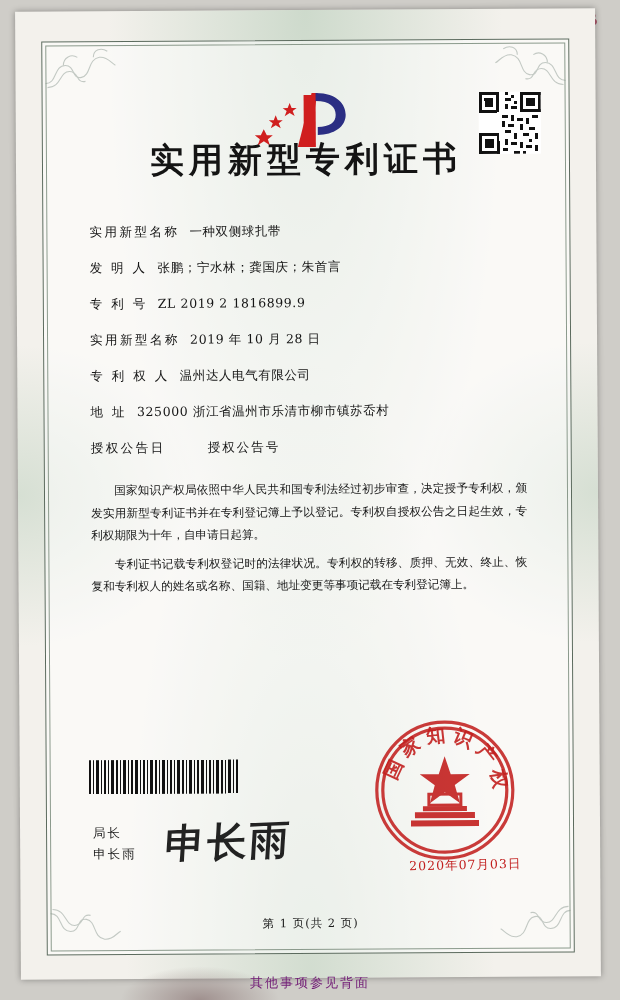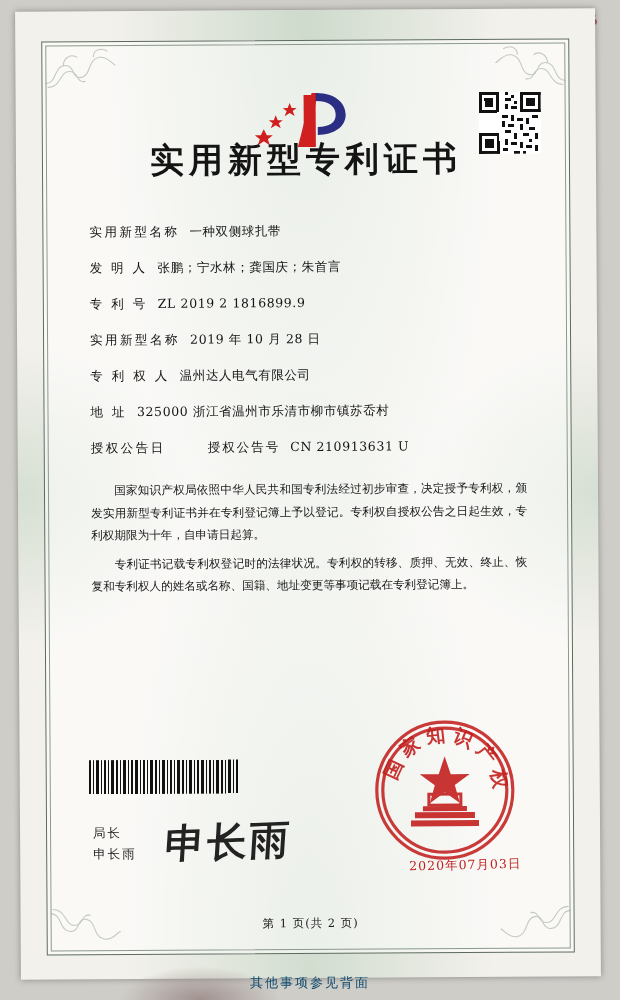--- a/index.html
+++ b/index.html
@@ -241,21 +241,21 @@
 
   
   .footer-note {
     position: absolute;
     left: 0; right: 0;
     bottom: 8px;
     text-align: center;
     font-family: "DejaVu Serif", serif;
     font-size: 13px;
     letter-spacing: 2px;
-    color: #0c4a6e;
+    color: #701a75;
   }
   .smudge {
     position: absolute;
     left: 120px;
     bottom: 0px;
     width: 160px;
     height: 34px;
     background: radial-gradient(ellipse at 50% 100%, rgba(120,95,95,.55), rgba(120,95,95,0) 70%);
     pointer-events: none;
   }
@@ -396,21 +396,20 @@
           </div>
 
           <div class="field">
             <span class="lab">地     址</span>
             <span class="val">325000 浙江省温州市乐清市柳市镇苏岙村</span>
           </div>
 
           <div class="field two">
             <span class="lab">授权公告日</span>
             <span class="val2 lab2">授权公告号</span>
-            <span class="val">CN 210913631 U</span>
           </div>
 
         </div>
 
         <div class="para">国家知识产权局依照中华人民共和国专利法经过初步审查，决定授予专利权，颁发实用新型专利证书并在专利登记簿上予以登记。专利权自授权公告之日起生效，专利权期限为十年，自申请日起算。</div>
         <div class="para">专利证书记载专利权登记时的法律状况。专利权的转移、质押、无效、终止、恢复和专利权人的姓名或名称、国籍、地址变更等事项记载在专利登记簿上。</div>
 
         
         <svg class="barcode" viewBox="0 0 150 34" shape-rendering="crispEdges">
           <g fill="#111">

